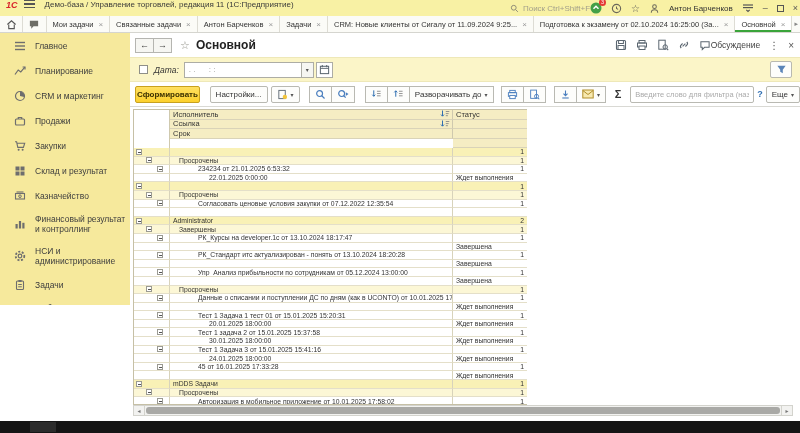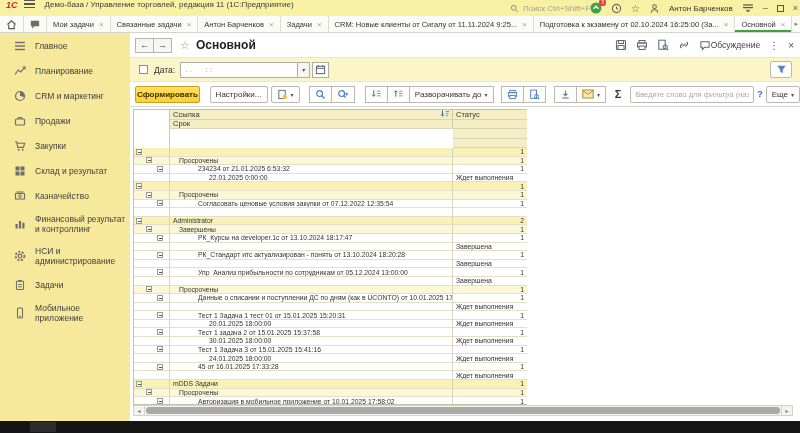--- a/index.html
+++ b/index.html
@@ -24,41 +24,41 @@
   
   .tabbar{position:absolute;left:0;top:16px;width:800px;height:17px;background:#fbfbf7;border-bottom:1px solid #d5d5cf;display:flex;align-items:stretch;overflow:hidden;}
   .tabicon{width:25px;display:flex;align-items:center;justify-content:center;border-right:1px solid #dddcd4;}
   .tab{display:flex;align-items:center;padding:0 6px;border-right:1px solid #dddcd4;font-size:7.5px;color:#333;white-space:nowrap;position:relative;background:#fbfbf7;}
   .tab .x{color:#999;margin-left:5px;font-size:8px;}
   .tab.active{background:#fff;}
   .tab.active::after{content:"";position:absolute;left:0;right:0;bottom:0;height:2px;background:#3aa43a;}
   .tab-scroll{margin-left:auto;display:flex;align-items:center;color:#888;font-size:7px;padding:0 2px;}
 
   
-  .sidebar{position:absolute;left:0;top:33px;width:130px;height:388px;background:#f6e99c;overflow:hidden;}
+  .sidebar{position:absolute;left:0;top:33px;width:130px;height:272px;background:#f6e99c;overflow:hidden;}
   .sb-item{display:flex;align-items:center;gap:9px;padding:6px 4px 6px 13px;min-height:25px;color:#3e3e3e;font-size:8.5px;line-height:10px;cursor:default;}
   .sb-ico{flex:0 0 13px;display:flex;align-items:center;justify-content:center;}
 
   
   .content{position:absolute;left:130px;top:33px;width:670px;height:388px;background:#fff;}
 
   .navrow{position:absolute;left:0;top:0;width:670px;height:24px;display:flex;align-items:center;background:#fff;}
   .navgrp{display:flex;margin-left:5px;}
   .navbtn{width:19px;height:15px;border:1px solid #b5b5b0;background:#f6f6f2;color:#444;font-size:9px;display:flex;align-items:center;justify-content:center;}
   .navbtn+.navbtn{margin-left:-1px;}
   .nav-star{color:#9a9a92;font-size:11px;margin:0 6px 0 8px;}
   .nav-title{font-size:12px;font-weight:600;color:#222;}
   .nav-right{margin-left:auto;display:flex;align-items:center;gap:9px;margin-right:6px;color:#5b6670;}
   .disc{display:flex;align-items:center;font-size:8.5px;color:#444;}
   .kebab{font-size:10px;color:#555;}
   .nav-close{font-size:10px;color:#555;}
 
   .filterrow{position:absolute;left:0;top:24px;width:670px;height:25px;background:#fbf5c8;border-top:1px solid #eee8b8;border-bottom:1px solid #eee8b8;display:flex;align-items:center;}
   .chk{width:9px;height:9px;border:1px solid #8f8f88;background:#fff;margin:0 6px 0 9px;}
-  .flabel{font-size:8.5px;color:#333;margin-right:5px;}
+  .flabel{font-size:8.5px;color:#333;margin-right:5px;font-style:italic;}
   .dateinput{width:118px;height:16px;border:1px solid #adada5;background:#fff;font-size:8px;color:#9a9a94;padding:0 4px;}
   .minibtn{height:16px;width:13px;border:1px solid #adada5;background:#f6f6f2;color:#555;font-size:6px;display:flex;align-items:center;justify-content:center;margin-left:-1px;}
   .calbtn{height:16px;width:17px;border:1px solid #adada5;background:#fff;display:flex;align-items:center;justify-content:center;margin-left:2px;}
   .funnelbtn{margin-left:auto;margin-right:8px;width:22px;height:17px;border:1px solid #b9b9b0;background:#fdfdfb;border-radius:2px;display:flex;align-items:center;justify-content:center;}
 
   .toolbar{position:absolute;left:0;top:49px;width:670px;height:25px;background:#fff;border-bottom:1px solid #d9d9d4;display:flex;align-items:center;white-space:nowrap;}
   .tbtn{height:17px;border:1px solid #b9b9b2;border-radius:2px;background:#fdfdfb;display:inline-flex;align-items:center;justify-content:center;padding:0 5px;font-size:8px;color:#333;}
   .grp{display:inline-flex;}
   .grp .tbtn{border-radius:0;}
   .grp .tbtn+.tbtn{margin-left:-1px;}
@@ -173,21 +173,21 @@
       </div>
     <div class="tab">
         <span>Антон Барченков</span>
         <span class="x">×</span>
       </div>
     <div class="tab">
         <span>Задачи</span>
         <span class="x">×</span>
       </div>
     <div class="tab">
-        <span>CRM: Новые клиенты от Сигалу от 11.11.2024 9:25...</span>
+        <span>CRM: Новые клиенты от Сигалу от 11.09.2024 9:25...</span>
         <span class="x">×</span>
       </div>
     <div class="tab">
         <span>Подготовка к экзамену от 02.10.2024 16:25:00 (За...</span>
         <span class="x">×</span>
       </div>
     <div class="tab active">
         <span>Основной</span>
         <span class="x">×</span>
       </div>
@@ -457,20 +457,29 @@
           <span>Еще</span>
           <span class="caret">▾</span>
         </button>
     </div>
 
     <div class="report">
       <div class="hdr">
         <div class="hdr-tree"></div>
         <div class="hdr-mid">
           <div class="hcell">
+              <span>Исполнитель</span>
+              <svg width="10" height="8" viewBox="0 0 10 8">
+                <path d="M2.5 0.5 V6 M1 4.6 L2.5 6.2 L4 4.6" fill="none" stroke="#2f6fb2" stroke-width="1"></path>
+                <line x1="5.8" y1="1.5" x2="9.3" y2="1.5" stroke="#8a8a8a" stroke-width="0.9"></line>
+                <line x1="5.8" y1="3.6" x2="8.6" y2="3.6" stroke="#8a8a8a" stroke-width="0.9"></line>
+                <line x1="5.8" y1="5.7" x2="7.9" y2="5.7" stroke="#8a8a8a" stroke-width="0.9"></line>
+              </svg>
+            </div>
+          <div class="hcell">
               <span>Ссылка</span>
               <svg width="10" height="8" viewBox="0 0 10 8">
                 <path d="M2.5 0.5 V6 M1 4.6 L2.5 6.2 L4 4.6" fill="none" stroke="#2f6fb2" stroke-width="1"></path>
                 <line x1="5.8" y1="1.5" x2="9.3" y2="1.5" stroke="#8a8a8a" stroke-width="0.9"></line>
                 <line x1="5.8" y1="3.6" x2="8.6" y2="3.6" stroke="#8a8a8a" stroke-width="0.9"></line>
                 <line x1="5.8" y1="5.7" x2="7.9" y2="5.7" stroke="#8a8a8a" stroke-width="0.9"></line>
               </svg>
             </div>
           <div class="hcell">
               <span>Срок</span>

